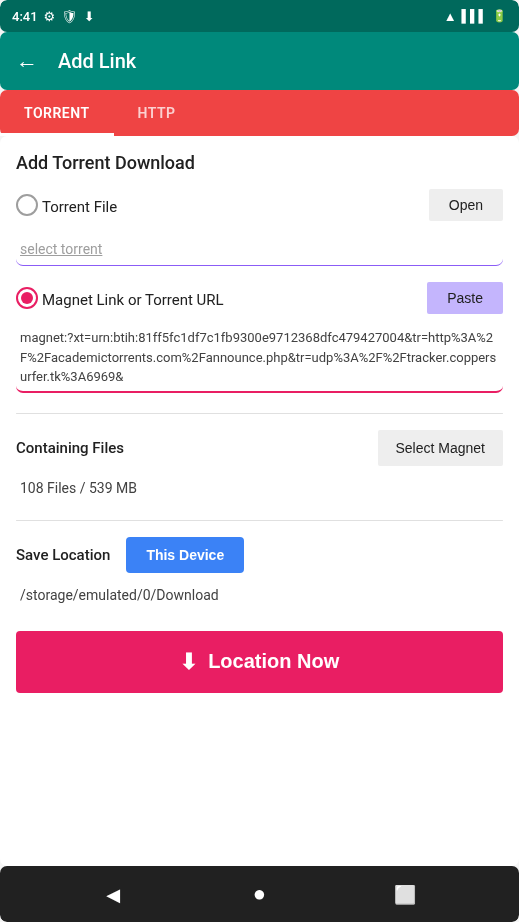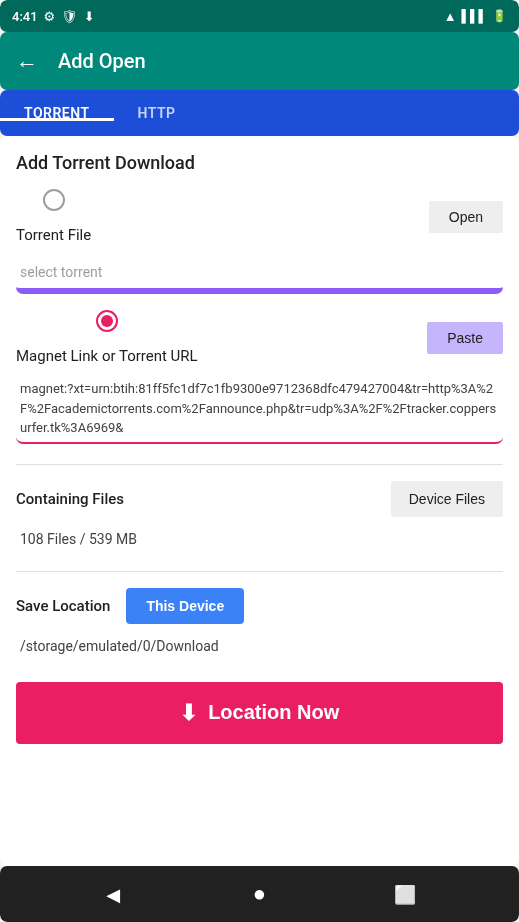--- a/index.html
+++ b/index.html
@@ -44,24 +44,23 @@
       color: white;
     }
     .app-bar-title {
       font-size: 20px;
       font-weight: 500;
       color: white;
     }
 
     
     .tab-bar {
-      background: #1d4ed8;
+      background: #ef4444;
       display: flex;
       height: 46px;
-      align-items: center;
     }
     .tab {
       flex: 0 0 auto;
       padding: 0 24px;
       display: flex;
       align-items: center;
       justify-content: center;
       font-size: 14px;
       font-weight: 600;
       color: rgba(255,255,255,0.75);
@@ -99,23 +98,22 @@
 
     
     .option-row {
       display: flex;
       align-items: center;
       justify-content: space-between;
       margin-bottom: 12px;
     }
     .option-left {
       display: flex;
-      align-items: center;
-      gap: 15px;
-      flex-direction: column;
+      align-items: flex-end;
+      gap: 4px;
     }
     .radio-outer {
       width: 22px;
       height: 22px;
       border-radius: 50%;
       border: 2px solid #9e9e9e;
       display: flex;
       align-items: center;
       justify-content: center;
     }
@@ -138,25 +136,26 @@
       padding: 8px 20px;
       font-size: 14px;
       font-weight: 500;
       color: #212121;
       cursor: pointer;
       border-radius: 2px;
     }
 
     
     .select-torrent-box {
-      border-bottom: 6px solid #8b5cf6;
+      border-bottom: 1px solid #8b5cf6;
       padding: 8px 4px;
       margin-bottom: 16px;
       color: #9e9e9e;
       font-size: 14px;
+      text-decoration: underline;
     }
 
     
     .magnet-row {
       display: flex;
       align-items: center;
       justify-content: space-between;
       margin-bottom: 10px;
     }
     .btn-paste {
@@ -322,21 +321,21 @@
   </div>
   <div class="status-right">
     <span>▲</span>
     <span style="font-size:12px;">▌▌▌</span>
     <span style="font-size:12px;">🔋</span>
   </div>
 </div>
 
 <div class="app-bar">
   <span class="app-bar-back">←</span>
-  <span class="app-bar-title">Add Open</span>
+  <span class="app-bar-title">Add Link</span>
 </div>
 
 <div class="tab-bar">
   <div class="tab active">
     <span>TORRENT</span>
   </div>
   <div class="tab">
     <span>HTTP</span>
   </div>
 </div>
@@ -366,21 +365,21 @@
     </div>
     <button class="btn-paste">Paste</button>
   </div>
 
   <div class="magnet-text">magnet:?xt=urn:btih:81ff5fc1df7c1fb9300e9712368dfc479427004&amp;tr=http%3A%2F%2Facademictorrents.com%2Fannounce.php&amp;tr=udp%3A%2F%2Ftracker.coppersurfer.tk%3A6969&amp;</div>
 
   <div class="divider"></div>
 
   <div class="containing-row">
     <span class="containing-label">Containing Files</span>
-    <button class="btn-select-files">Device Files</button>
+    <button class="btn-select-files">Select Magnet</button>
   </div>
 
   <div class="file-count">108 Files / 539 MB</div>
 
   <div class="divider2"></div>
 
   <div class="save-row">
     <span class="save-label">Save Location</span>
     <button class="btn-this-device">This Device</button>
   </div>

